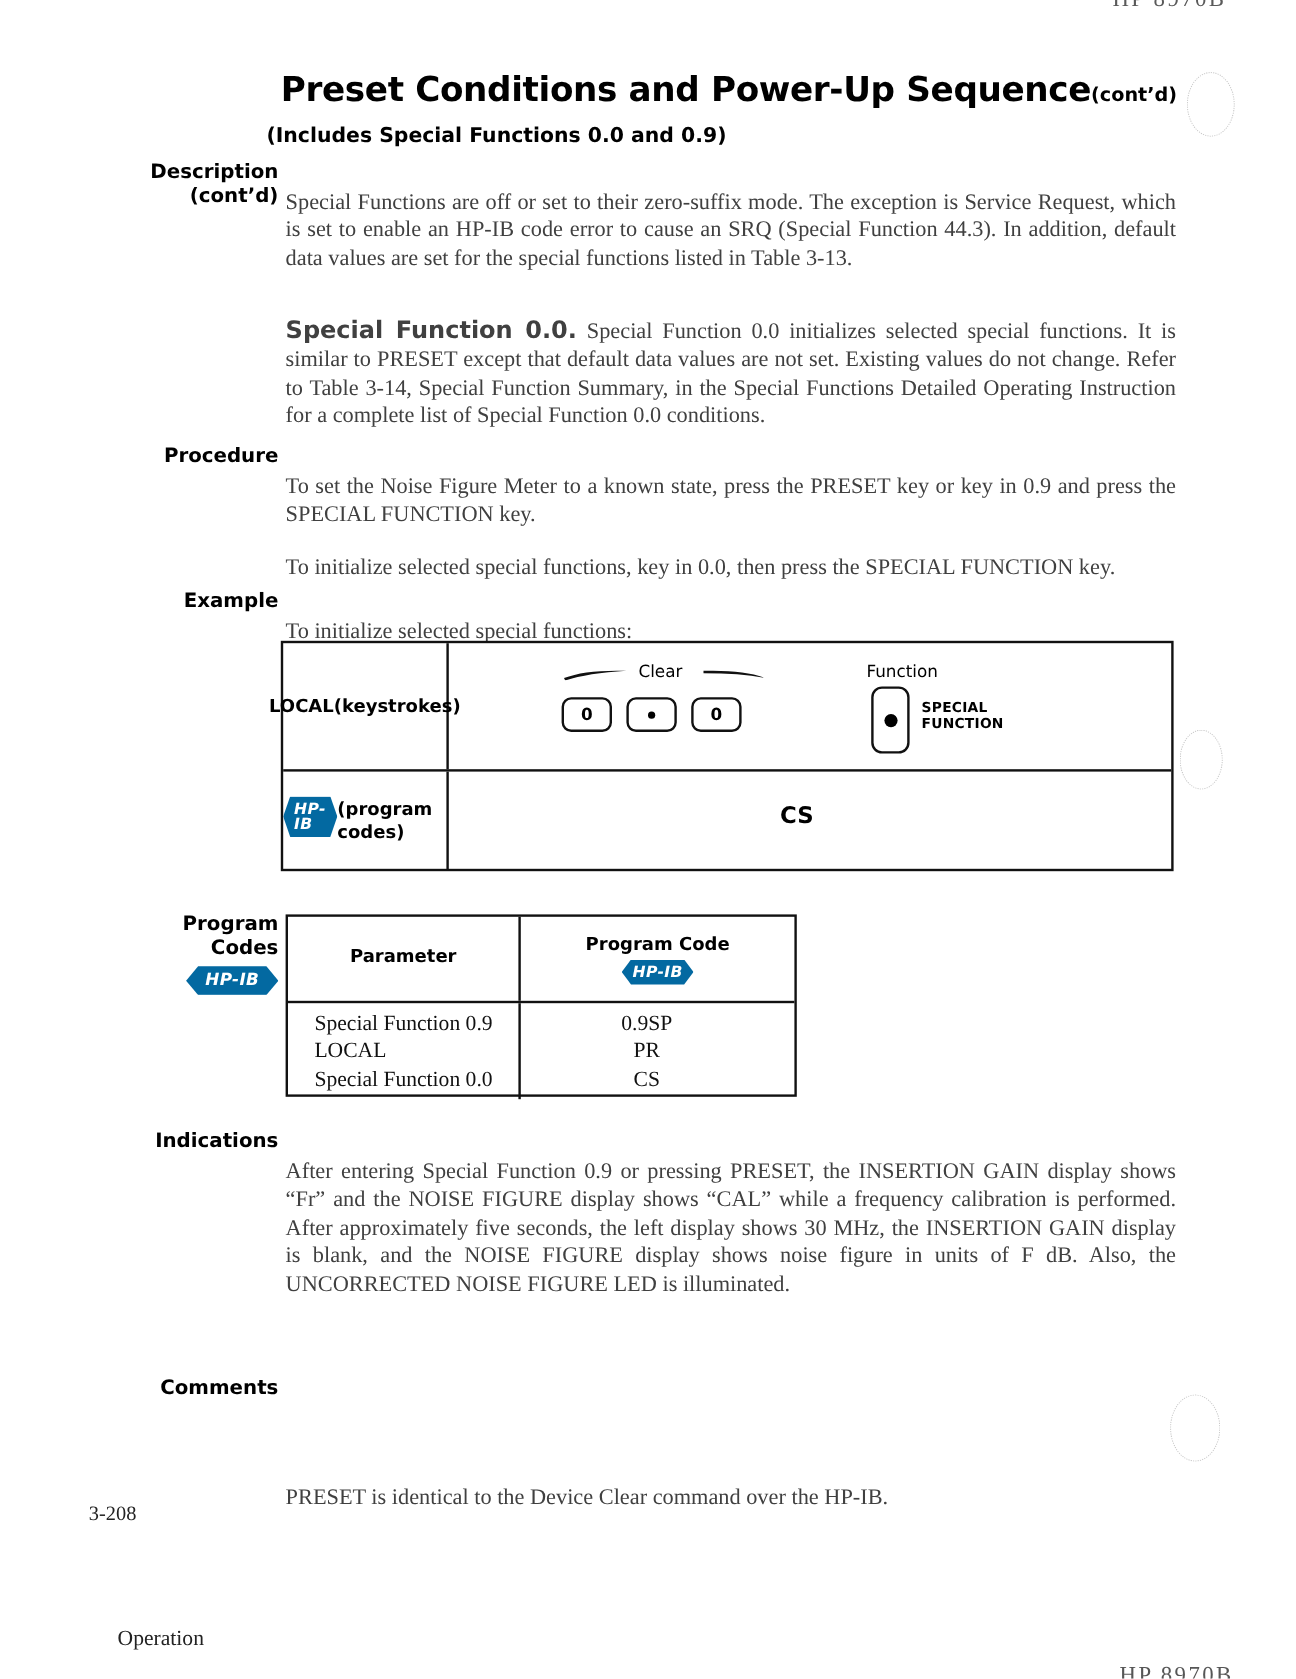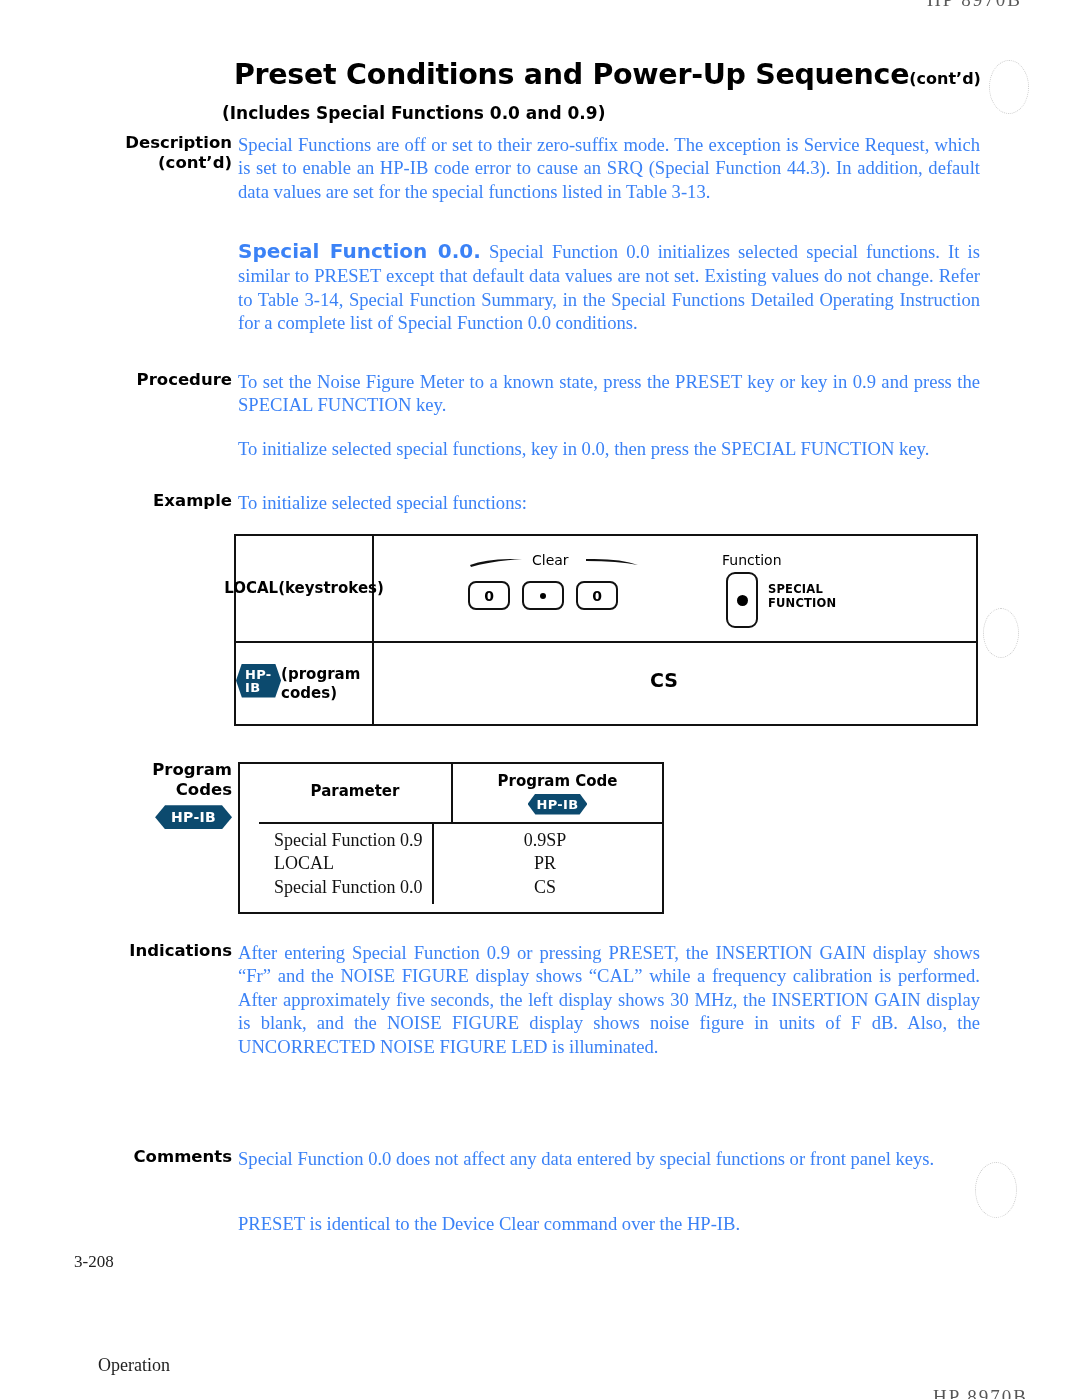--- a/index.html
+++ b/index.html
@@ -89,44 +89,46 @@
   }
 
   
   .body-par {
     position: absolute;
     left: 238px;
     width: 742px;
     font-family: "Liberation Serif", serif;
     font-size: 18.6px;
     line-height: 1.26;
-    color: #3b82f6;
+    color: #404040;
     text-align: justify;
     text-justify: inter-word;
+    margin-top: 24px;
   }
   .body-par.nojust { text-align: left; }
   .run-in {
     font-family: "DejaVu Sans", sans-serif;
     font-weight: bold;
     font-size: 20px;
   }
 
   
   .hpib {
     display: inline-block;
     position: relative;
-    background: #0c4a6e;
+    background: #0369a1;
     color: #fff;
     font-family: "DejaVu Sans", sans-serif;
     font-weight: bold;
     font-size: 13px;
     line-height: 1;
     padding: 4px 9px 4px 9px;
     letter-spacing: .3px;
     clip-path: polygon(0% 50%, 13% 0%, 87% 0%, 100% 50%, 87% 100%, 13% 100%);
+    font-style: italic;
     -webkit-clip-path: polygon(0% 50%, 13% 0%, 87% 0%, 100% 50%, 87% 100%, 13% 100%);
   }
   .hpib.wide { padding: 5px 16px; font-size: 14px; }
 
   
   #example-box {
     position: absolute;
     left: 234px;
     top: 534px;
     width: 744px;
@@ -265,21 +267,21 @@
   #pc-table {
     position: absolute;
     left: 238px;
     top: 762px;
     width: 426px;
     height: 152px;
     border: 2.4px solid #111;
     box-sizing: border-box;
   }
   #pc-table .thead, #pc-table .tbody { display: flex; box-sizing: border-box; }
-  #pc-table .thead { height: 60px; border-bottom: 2.2px solid #111; margin-left: 19px; }
+  #pc-table .thead { height: 72px; border-bottom: 2.2px solid #111; }
   #pc-table .tbody { height: 80px; }
   #pc-table .col-param {
     width: 194px;
     border-right: 2.2px solid #111;
     box-sizing: border-box;
     display: flex;
     align-items: center;
     justify-content: center;
     flex-direction: column;
   }
@@ -295,21 +297,21 @@
     font-family: "DejaVu Sans", sans-serif;
     font-weight: bold;
     font-size: 15px;
     color: #000;
     margin-bottom: 4px;
   }
   #pc-table .tbody .col-param,
   #pc-table .tbody .col-code {
     align-items: stretch;
     justify-content: center;
-    padding: 0 0 0 12px;
+    padding: 0 0 0 0;
   }
   #pc-table .cell-list {
     font-family: "Liberation Serif", serif;
     font-size: 18px;
     line-height: 1.28;
     color: #111;
   }
   #pc-table .cell-list.left  { padding-left: 22px; text-align: left; }
   #pc-table .cell-list.center{ text-align: center; padding-right: 18px; }
 
@@ -459,19 +461,18 @@
           <div>CS</div>
         </div>
       </div>
     </div>
   </div>
 
   <div class="margin-label" style="top:941px;">Indications</div>
   <div class="body-par" style="top:941px;">After entering Special Function 0.9 or pressing PRESET, the INSERTION GAIN display shows “Fr” and the NOISE FIGURE display shows “CAL” while a frequency calibration is performed. After approximately five seconds, the left display shows 30 MHz, the INSERTION GAIN display is blank, and the NOISE FIGURE display shows noise figure in units of F dB. Also, the UNCORRECTED NOISE FIGURE LED is illuminated.</div>
 
   <div class="margin-label" style="top:1147px;">Comments</div>
-  <div class="body-par" style="top:1147px;">Special Function 0.0 does not affect any data entered by special functions or front panel keys.</div>
   <div class="body-par nojust" style="top:1212px;">PRESET is identical to the Device Clear command over the HP-IB.</div>
 
   <div class="page-number">3-208</div>
   <div class="footer-op">Operation</div>
 
 </div>
 
 </body></html>

